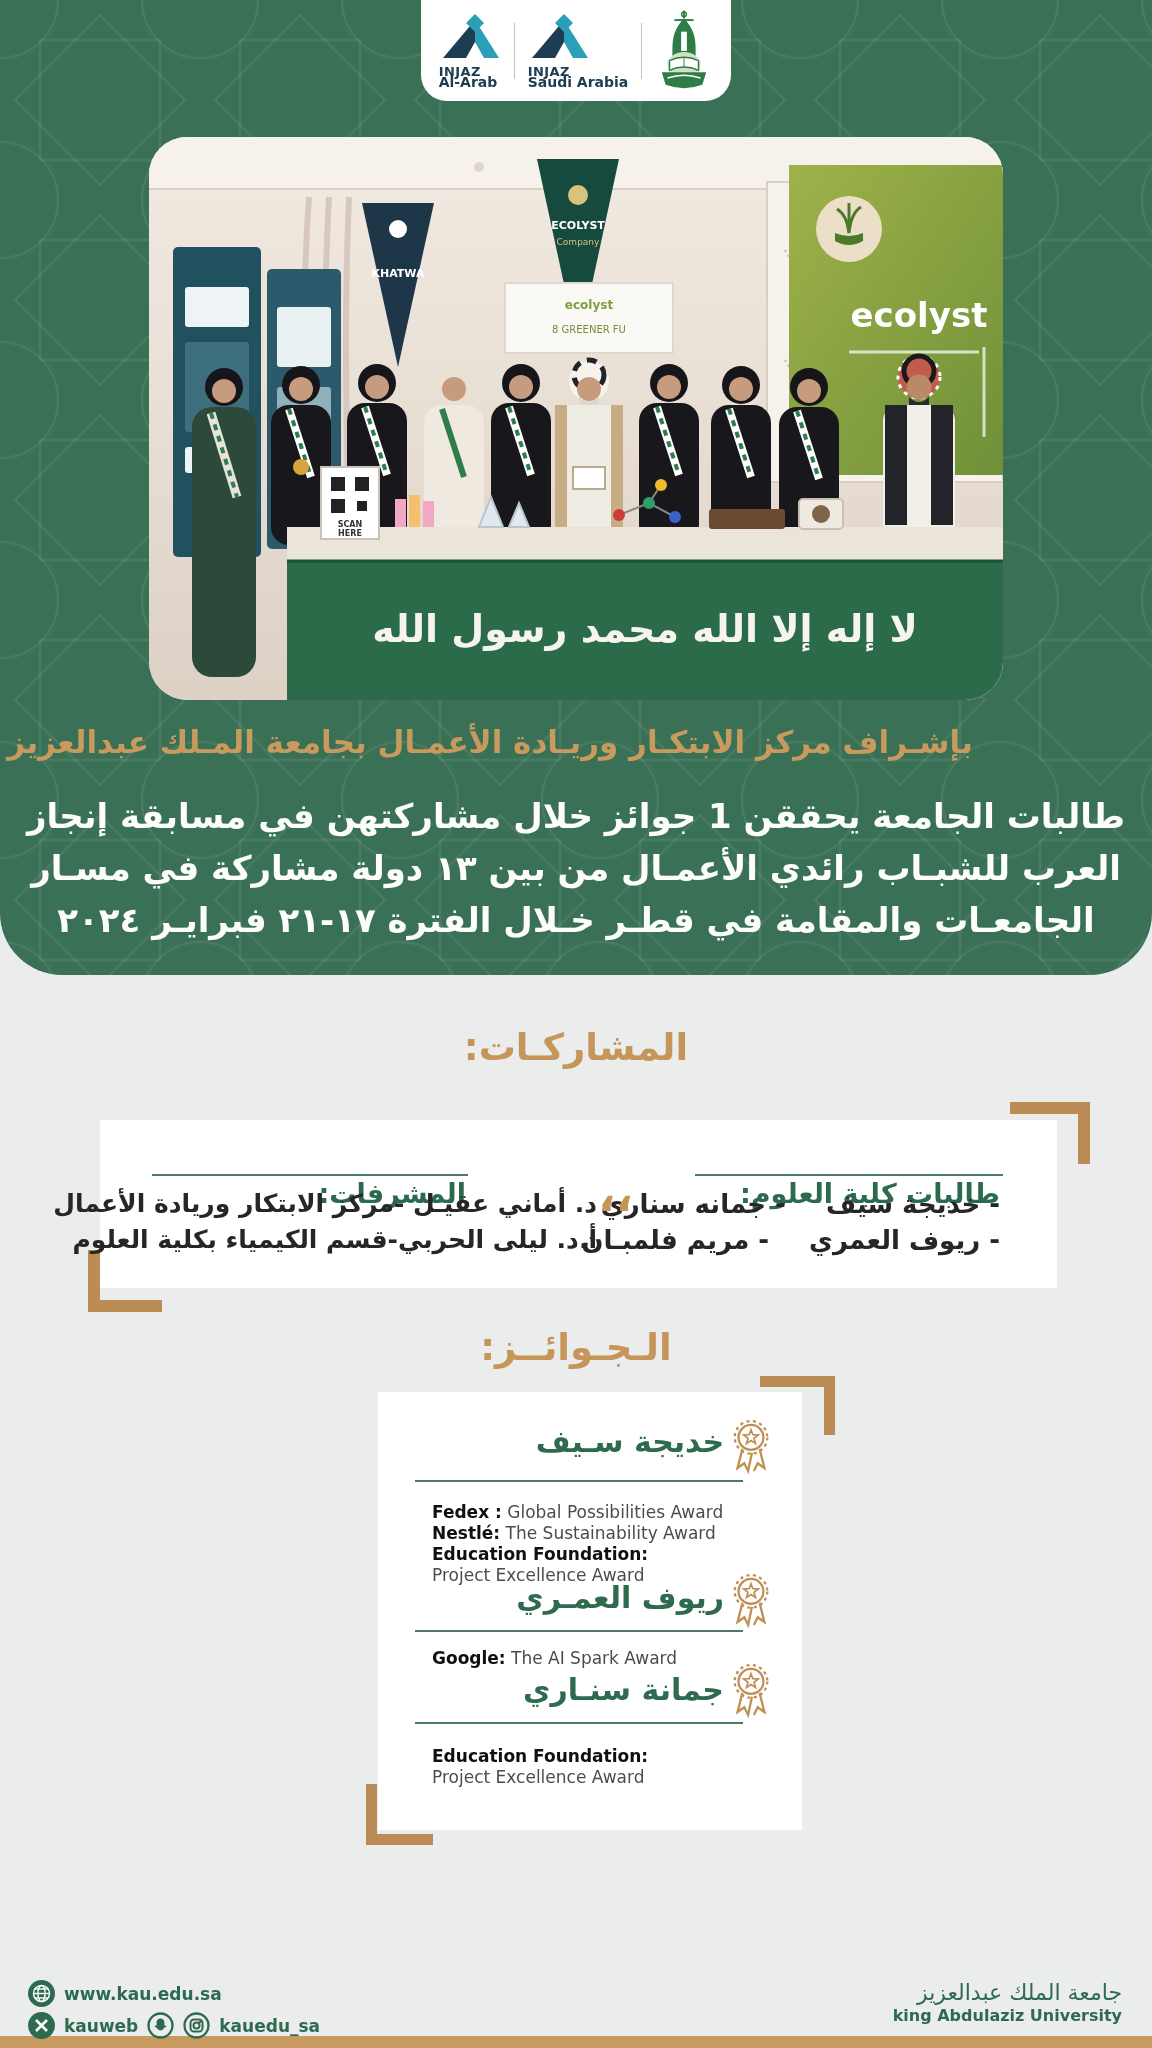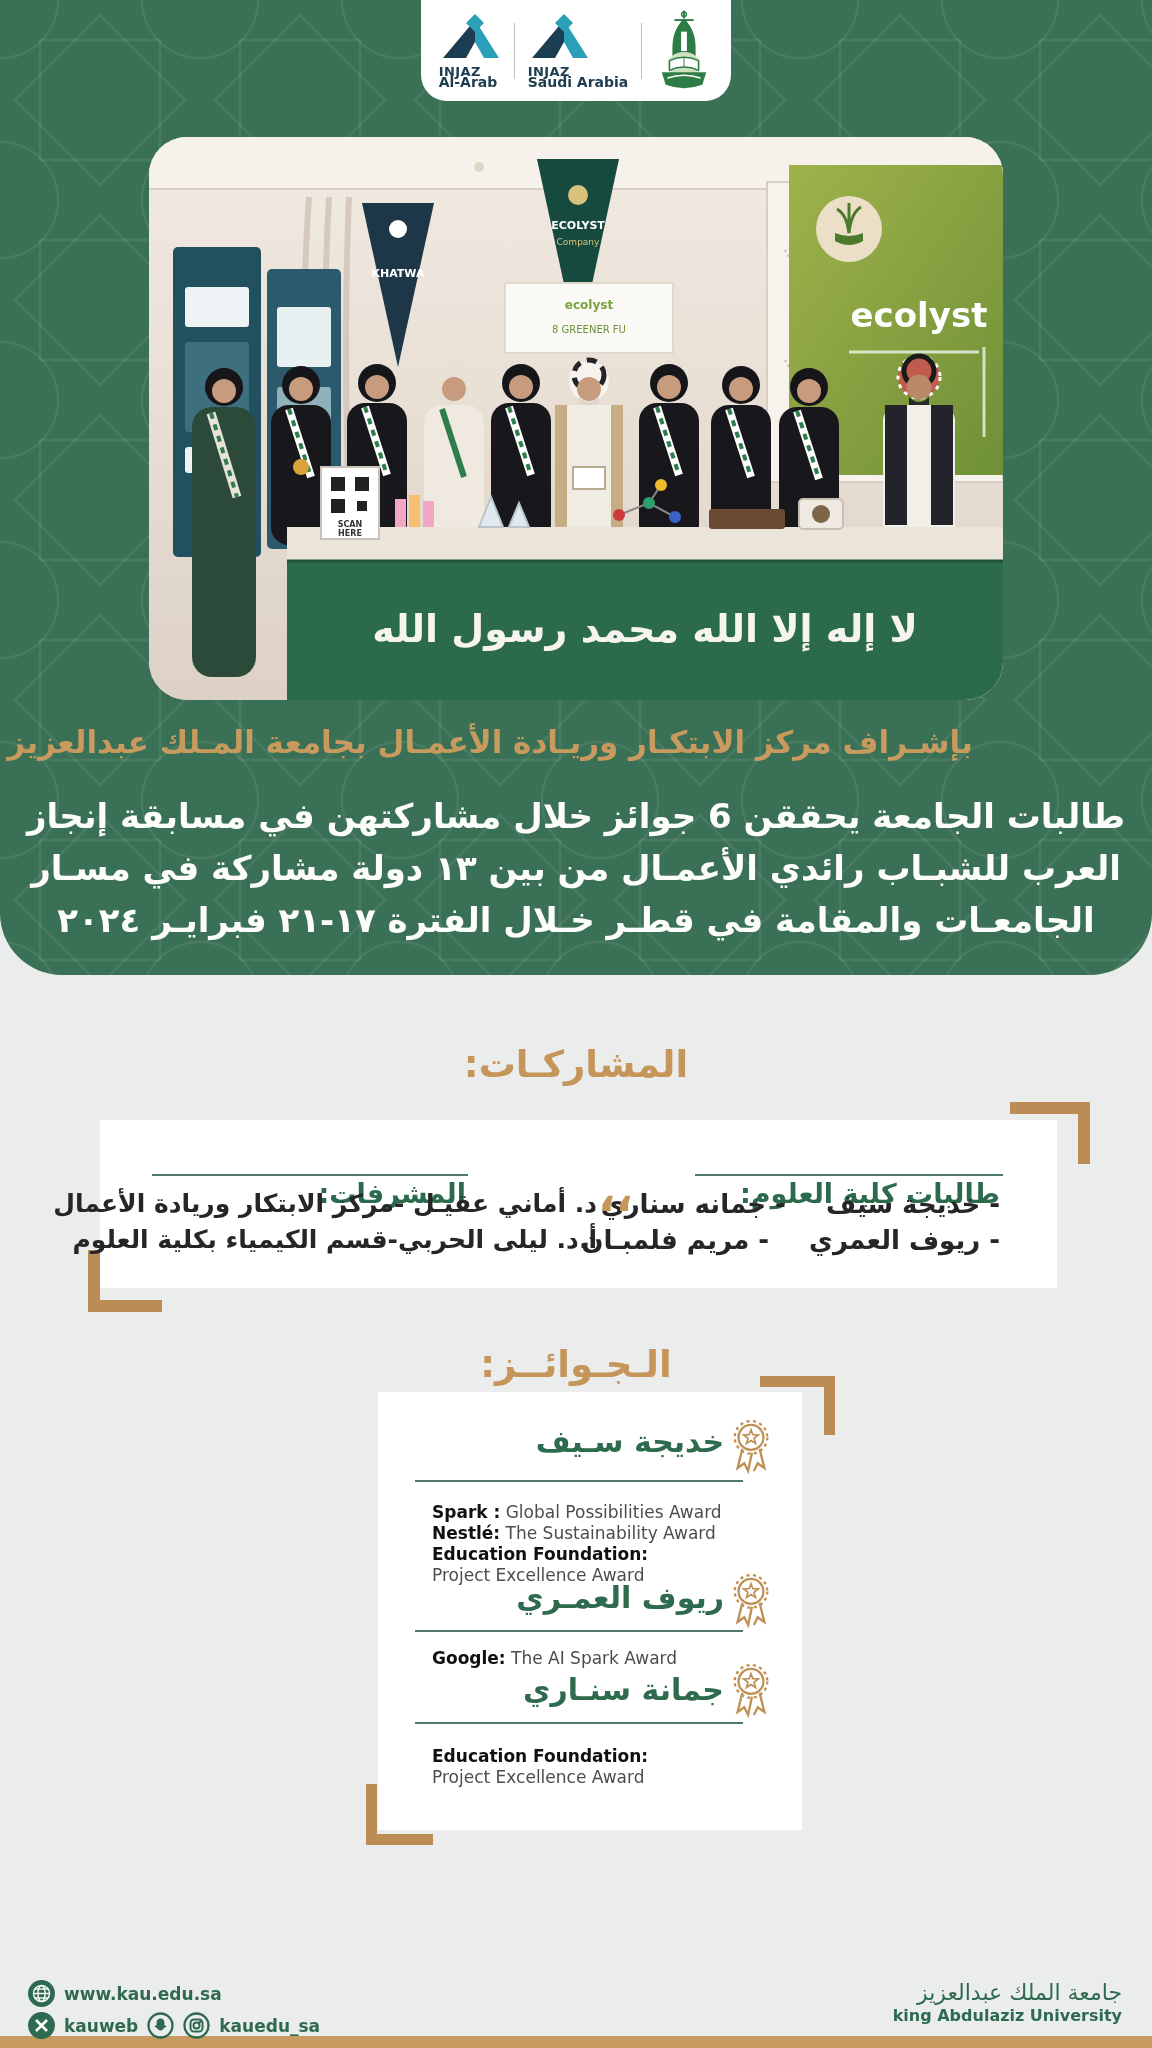--- a/index.html
+++ b/index.html
@@ -18,21 +18,21 @@
   .injaz-region{font-size:14px;font-weight:bold;color:#1d3c50;line-height:10px;}
 
   
   .photo{position:absolute;left:149px;top:137px;width:854px;height:563px;border-radius:38px;overflow:hidden;z-index:4;background:#e6dcd2;}
 
   .hero-title{position:absolute;left:0;top:724px;width:980px;text-align:center;font-size:31px;font-weight:bold;color:#c89a5e;z-index:5;direction:rtl;}
   .hero-par{position:absolute;left:0;top:790px;width:1152px;text-align:center;z-index:5;direction:rtl;}
   .hero-par div{font-size:34px;line-height:52px;font-weight:bold;color:#fdfdfb;}
 
   
-  .sec-heading{position:absolute;width:1152px;text-align:center;font-size:37px;font-weight:bold;color:#c6955a;direction:rtl;margin-top:17px;}
+  .sec-heading{position:absolute;width:1152px;text-align:center;font-size:37px;font-weight:bold;color:#c6955a;direction:rtl;}
   .h-participants{top:1026px;}
   .h-awards{top:1326px;}
 
   .card{position:absolute;background:#ffffff;}
   .card1{left:100px;top:1120px;width:957px;height:168px;}
   .card2{left:378px;top:1392px;width:424px;height:438px;}
 
   .bracket{position:absolute;z-index:6;}
   .br-tr{border-top:12px solid #bb8c55;border-right:12px solid #bb8c55;}
   .br-bl{border-bottom:12px solid #bb8c55;border-left:12px solid #bb8c55;}
@@ -301,21 +301,21 @@
         </g>
 
         <rect x="138" y="424" width="716" height="139" fill="#2c6b4a"></rect>
         <path d="M138 424 L854 424" stroke="#1f5338" stroke-width="3"></path>
         <text x="496" y="505" text-anchor="middle" font-size="38" font-weight="bold" fill="#f6f4ee" direction="rtl">لا إله إلا الله محمد رسول الله</text>
       </svg>
     </div>
 
     <div class="hero-title">بإشـراف مركز الابتكـار وريـادة الأعمـال بجامعة المـلك عبدالعزيز</div>
     <div class="hero-par">
-      <div>طالبات الجامعة يحققن 6 جوائز خلال مشاركتهن في مسابقة إنجاز</div>
+      <div>طالبات الجامعة يحققن 1 جوائز خلال مشاركتهن في مسابقة إنجاز</div>
       <div>العرب للشبـاب رائدي الأعمـال من بين ١٣ دولة مشاركة في مسـار</div>
       <div>الجامعـات والمقامة في قطـر خـلال الفترة ١٧-٢١ فبرايـر ٢٠٢٤</div>
     </div>
   </div>
 
   <div class="sec-heading h-participants">المشاركـات:</div>
 
   <div class="card card1"></div>
   <div class="bracket br-tr c1-tr"></div>
   <div class="bracket br-bl c1-bl"></div>
@@ -352,21 +352,21 @@
       <path d="M15 32 L10 52 L17 47 L21 55 L25 36"></path>
         <path d="M33 32 L38 52 L31 47 L27 55"></path>
       <circle cx="24" cy="20" r="17" stroke-dasharray="3.2 3.6"></circle>
         <circle cx="24" cy="20" r="13"></circle>
       <path d="M24 12 L25.9 17.2 L31.6 17.5 L27.1 20.9 L28.7 26.4 L24 23.2 L19.3 26.4 L20.9 20.9 L16.4 17.5 L22.1 17.2 Z" stroke-width="1.8"></path>
     </g>
   </svg>
   <div class="aw-name" style="top:1424px;">خديجة سـيف</div>
   <div class="aw-line" style="top:1480px;"></div>
   <div class="aw-eng" style="top:1502px;">
-    <div><b>Spark :</b><span> Global Possibilities Award</span></div>
+    <div><b>Fedex :</b><span> Global Possibilities Award</span></div>
     <div><b>Nestlé:</b><span> The Sustainability Award</span></div>
     <div><b>Education Foundation:</b><span></span></div>
     <div><b></b><span>Project Excellence Award</span></div>
   </div>
 
   <svg class="aw-medal" style="top:1572px;" width="46" height="56" viewBox="0 0 48 58">
     <g stroke="#c08f54" fill="none" stroke-width="2.4">
       <path d="M15 32 L10 52 L17 47 L21 55 L25 36"></path>
         <path d="M33 32 L38 52 L31 47 L27 55"></path>
       <circle cx="24" cy="20" r="17" stroke-dasharray="3.2 3.6"></circle>

